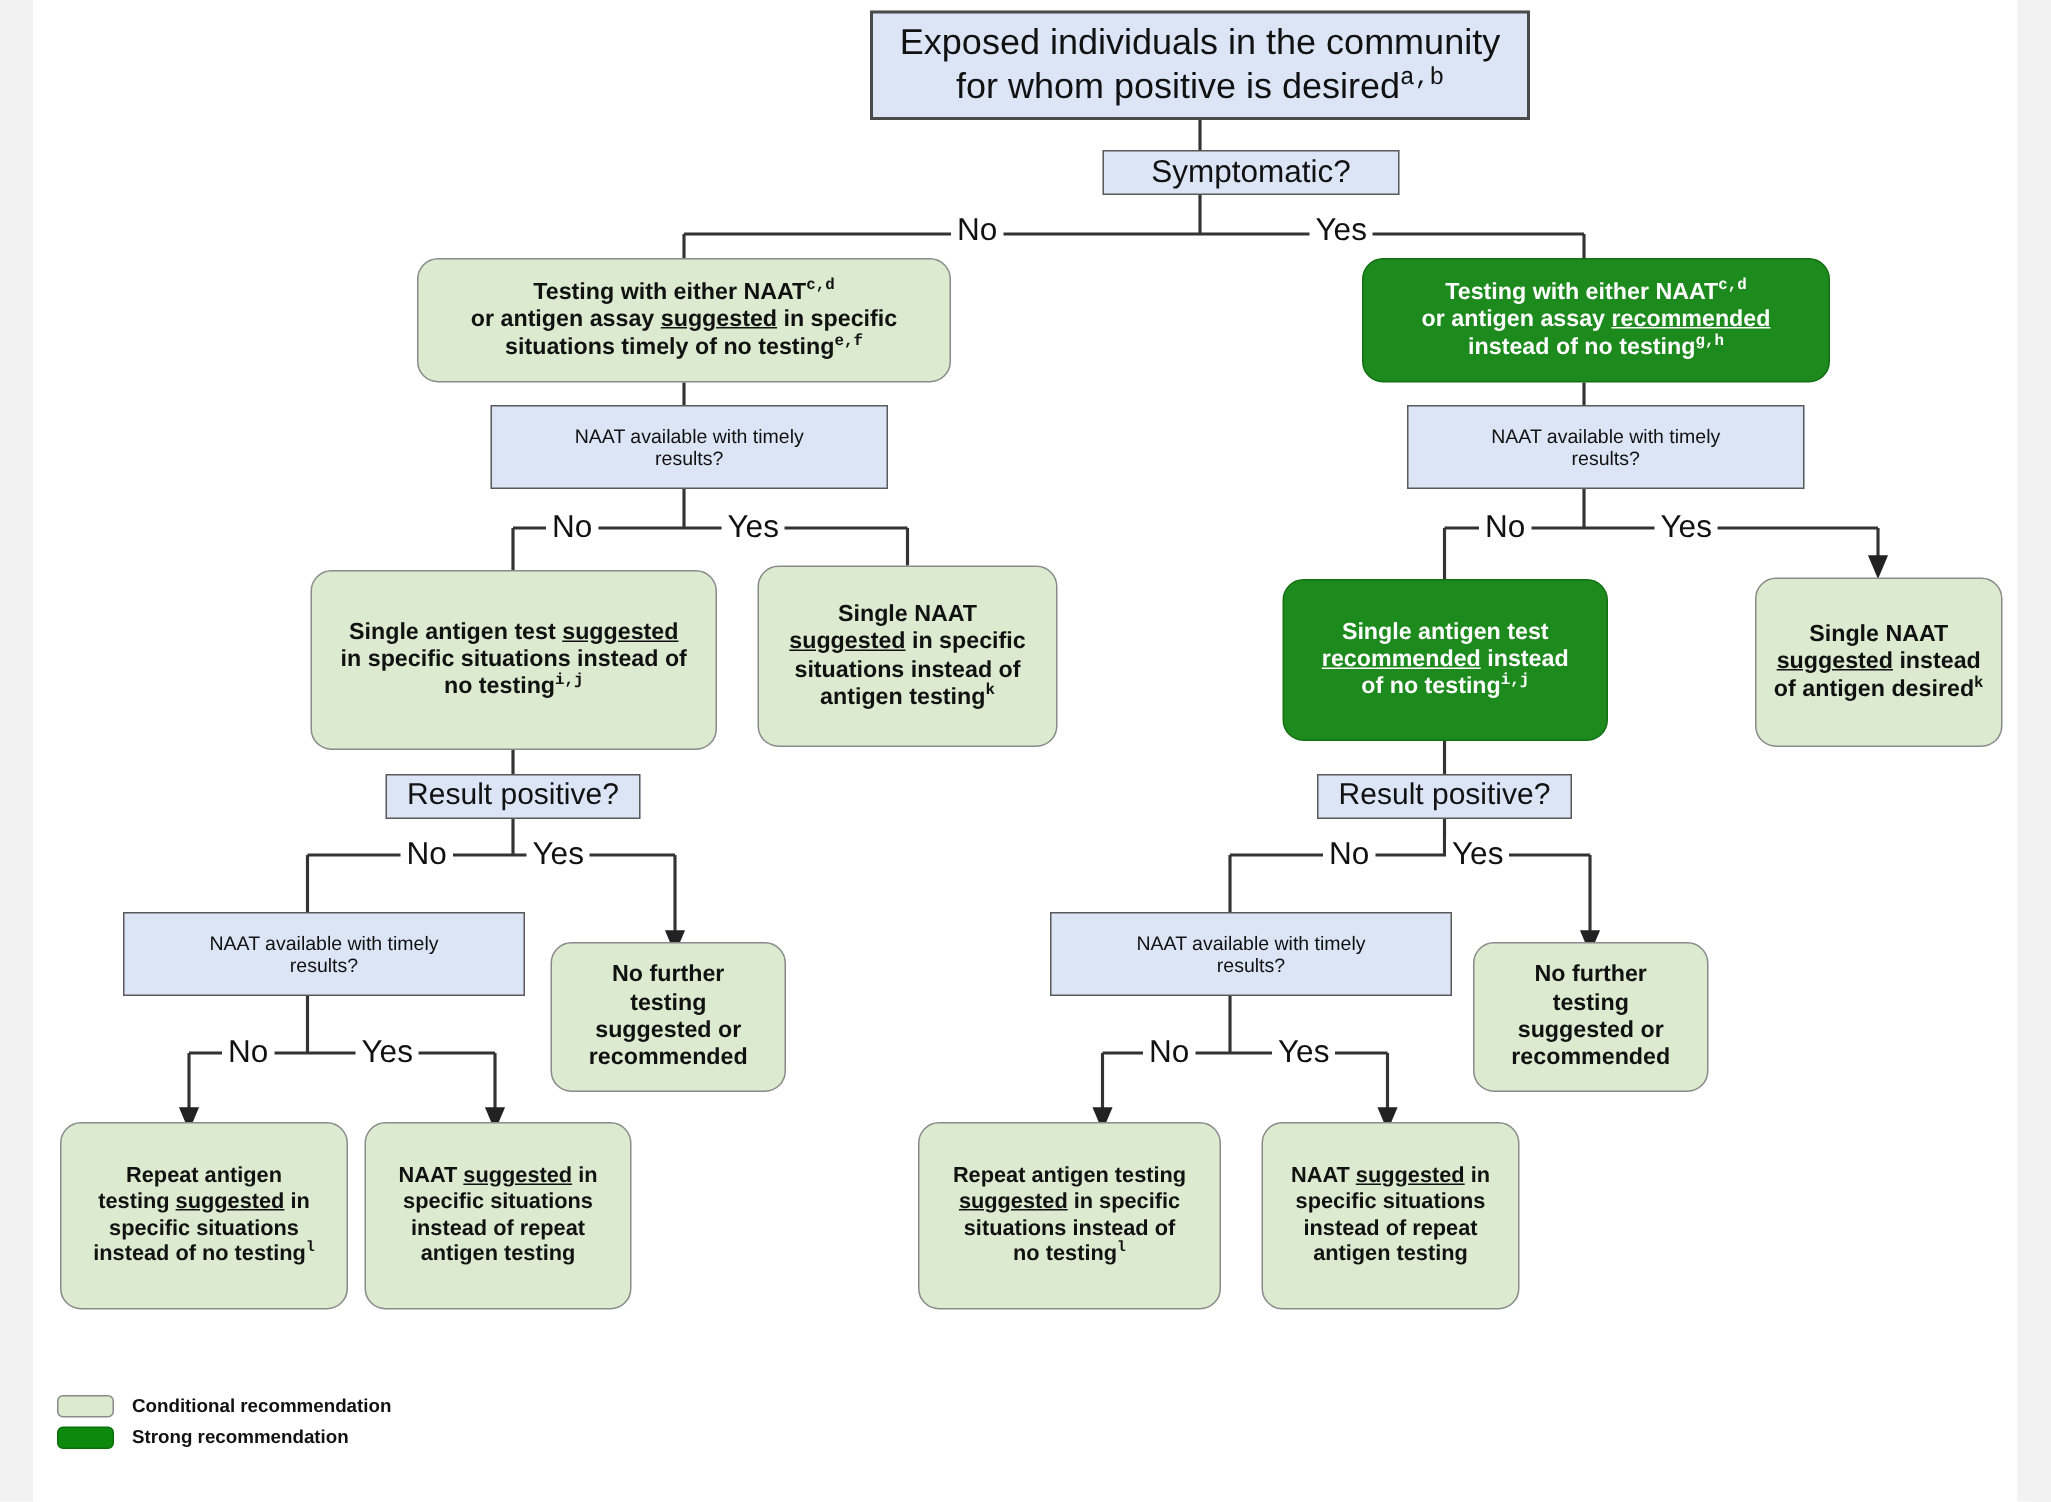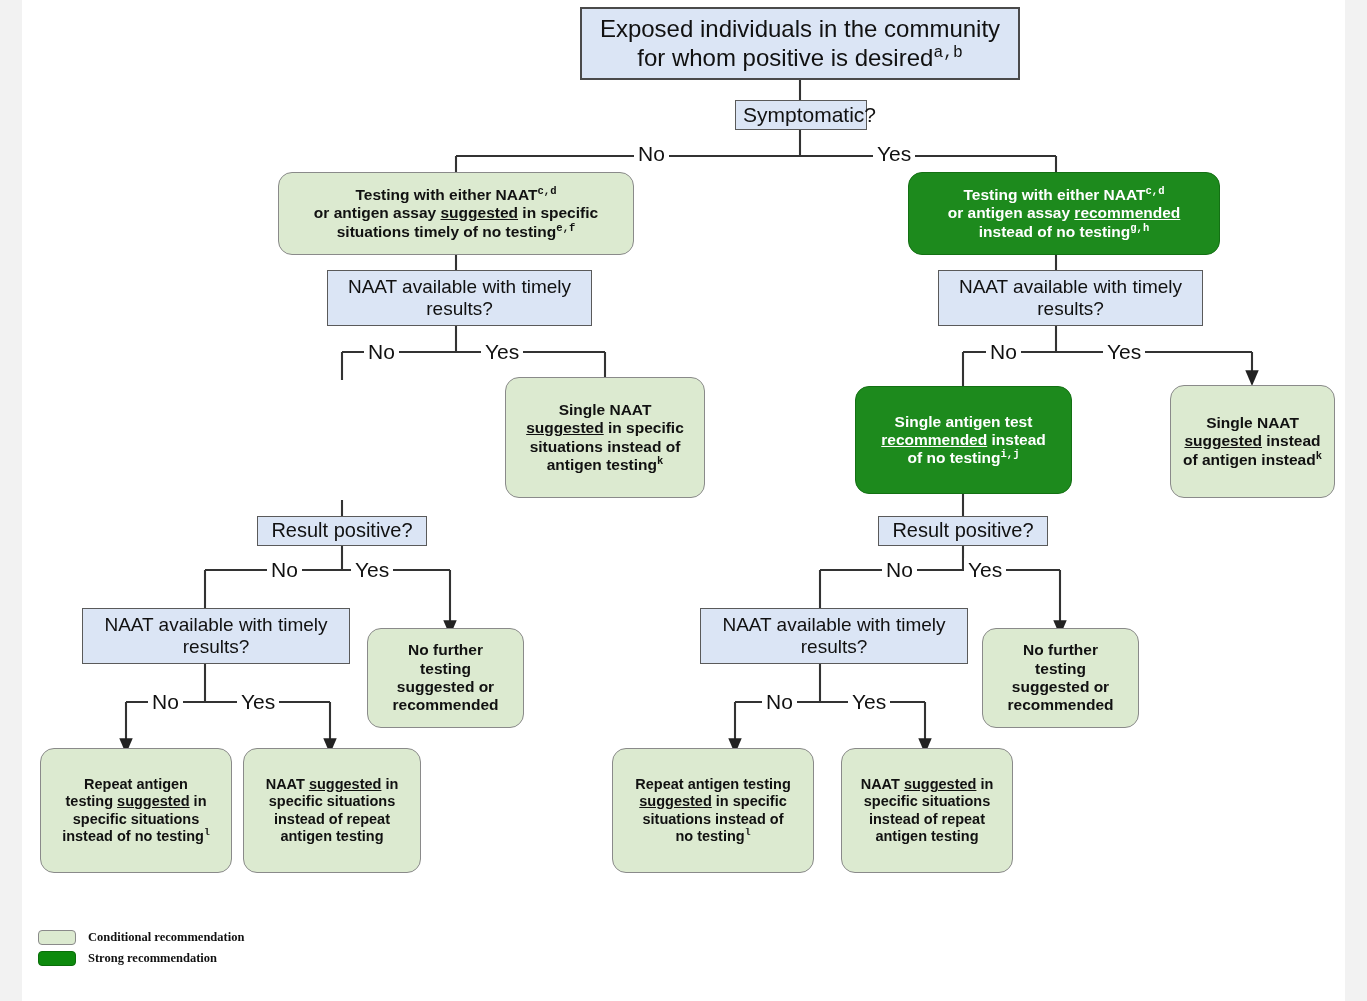--- a/index.html
+++ b/index.html
@@ -42,21 +42,21 @@
     line-height: 1.18;
     padding: 3px 7px;
   }
   .node > .txt { width: 100%; }
 
   
   .decision {
     background: #dbe5f5;
     border: 1.6px solid #5a5a5a;
     color: #111111;
-    font-size: 19px;
+    font-size: 13px;
     font-weight: 400;
     border-radius: 0;
   }
   .decision.root {
     background: #dbe5f5;
     border: 2.4px solid #4a4a4a;
     font-size: 24px;
   }
   
   .cond {
@@ -95,23 +95,22 @@
 
   
   #legend {
     position: absolute;
     left: 38px; top: 930px;
     font-size: 12.5px;
     font-weight: bold;
     color: #111111;
   }
   .legend-row {
-    display: flex; align-items: flex-end;
+    display: flex; align-items: flex-start;
     margin-bottom: 6px;
-    font-family: Liberation Serif, serif;
   }
   .swatch {
     width: 38px; height: 15px;
     border-radius: 4px;
     margin-right: 12px;
     flex: 0 0 auto;
   }
   .swatch.cond-sw { background: #dcead0; border: 1.5px solid #8a8a8a; }
   .swatch.strong-sw { background: #0d8a0d; border: 1.5px solid #0a6e0a; }
 </style>
@@ -175,21 +174,21 @@
     </g>
   </svg>
 
   <div class="node decision root" style="left:580px; top:7px; width:440px; height:73px;">
     <div class="txt">
       <span>Exposed individuals in the community</span><br>
       <span><span>for whom positive is desired</span><sup>a,b</sup></span>
     </div>
   </div>
 
-  <div class="node decision" style="left:735px; top:100px; width:132px; height:30px; font-size:21px;">
+  <div class="node decision" style="left:735px; top:100px; width:198px; height:30px; font-size:21px;">
     <div class="txt">Symptomatic?</div>
   </div>
 
   <div class="edgelabel" style="left:634px; top:142px;">No</div>
   <div class="edgelabel" style="left:873px; top:142px;">Yes</div>
 
   <div class="node cond" style="left:278px; top:172px; width:356px; height:83px;">
     <div class="txt">
       <span><span>Testing with either NAAT</span><sup>c,d</sup></span><br>
       <span><span>or antigen assay </span><u>suggested</u><span> in specific</span></span><br>
@@ -200,20 +199,27 @@
   <div class="node decision" style="left:327px; top:270px; width:265px; height:56px;">
     <div class="txt">
       <span>NAAT available with timely</span><br>
       <span>results?</span>
     </div>
   </div>
 
   <div class="edgelabel" style="left:364px; top:340px;">No</div>
   <div class="edgelabel" style="left:481px; top:340px;">Yes</div>
 
+  <div class="node cond" style="left:207px; top:380px; width:271px; height:120px;">
+    <div class="txt">
+      <span><span>Single antigen test  </span><u>suggested</u></span><br>
+      <span>in specific situations instead of</span><br>
+      <span><span>no testing</span><sup>i,j</sup></span>
+    </div>
+  </div>
 
   <div class="node cond" style="left:505px; top:377px; width:200px; height:121px;">
     <div class="txt">
       <span>Single NAAT</span><br>
       <span><u>suggested</u><span> in specific</span></span><br>
       <span>situations instead of</span><br>
       <span><span>antigen testing</span><sup>k</sup></span>
     </div>
   </div>
 
@@ -284,21 +290,21 @@
       <span>Single antigen test</span><br>
       <span><u>recommended</u><span> instead</span></span><br>
       <span><span>of no testing</span><sup>i,j</sup></span>
     </div>
   </div>
 
   <div class="node cond" style="left:1170px; top:385px; width:165px; height:113px;">
     <div class="txt">
       <span>Single NAAT</span><br>
       <span><u>suggested</u><span> instead</span></span><br>
-      <span><span>of antigen instead</span><sup>k</sup></span>
+      <span><span>of antigen desired</span><sup>k</sup></span>
     </div>
   </div>
 
   <div class="node decision" style="left:878px; top:516px; width:170px; height:30px; font-size:20px;">
     <div class="txt">Result positive?</div>
   </div>
 
   <div class="edgelabel" style="left:882px; top:558px;">No</div>
   <div class="edgelabel" style="left:964px; top:558px;">Yes</div>
 

